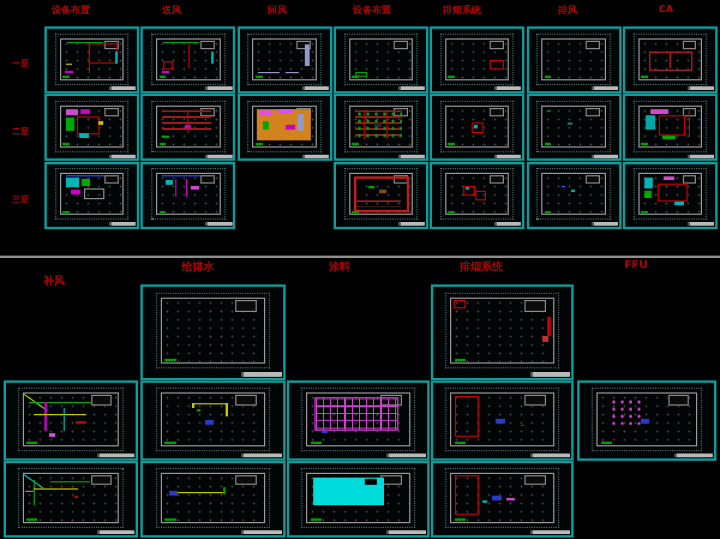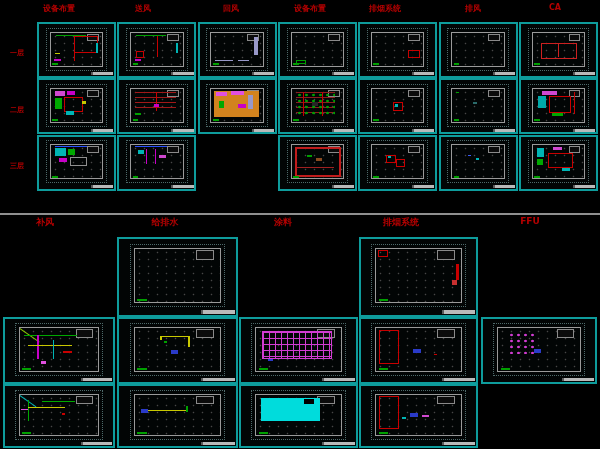--- a/index.html
+++ b/index.html
@@ -288,21 +288,21 @@
             <div class="ov" style="left: 40%; top: 5%; width: 18%; height: 10%; background: rgb(208, 72, 208);"></div>
             <div class="ov" style="left: 58%; top: 68%; width: 14%; height: 9%; background: rgb(0, 180, 180);"></div>
             <div class="scale-dash"></div>
           </div>
         </div>
         <div class="stamp"></div>
       </div>
     </div>
   <div class="divider"></div>
   <div id="bottom-col-labels">
-      <span class="bottom-label" style="left: 45px;">补风</span>
+      <span class="bottom-label" style="left: 45px; margin-top: 12px;">补风</span>
       <span class="bottom-label" style="left: 165px;">给排水</span>
       <span class="bottom-label" style="left: 283px;">涂料</span>
       <span class="bottom-label" style="left: 401px;">排烟系统</span>
       <span class="bottom-label" style="left: 530px;">FFU</span>
     </div>
   <div id="bottom-cells">
       <div class="cell" style="left: 117px; top: 237px; width: 121px; height: 80px;">
         <div class="plan-frame">
           <div class="plan">
             <div class="core"></div>

